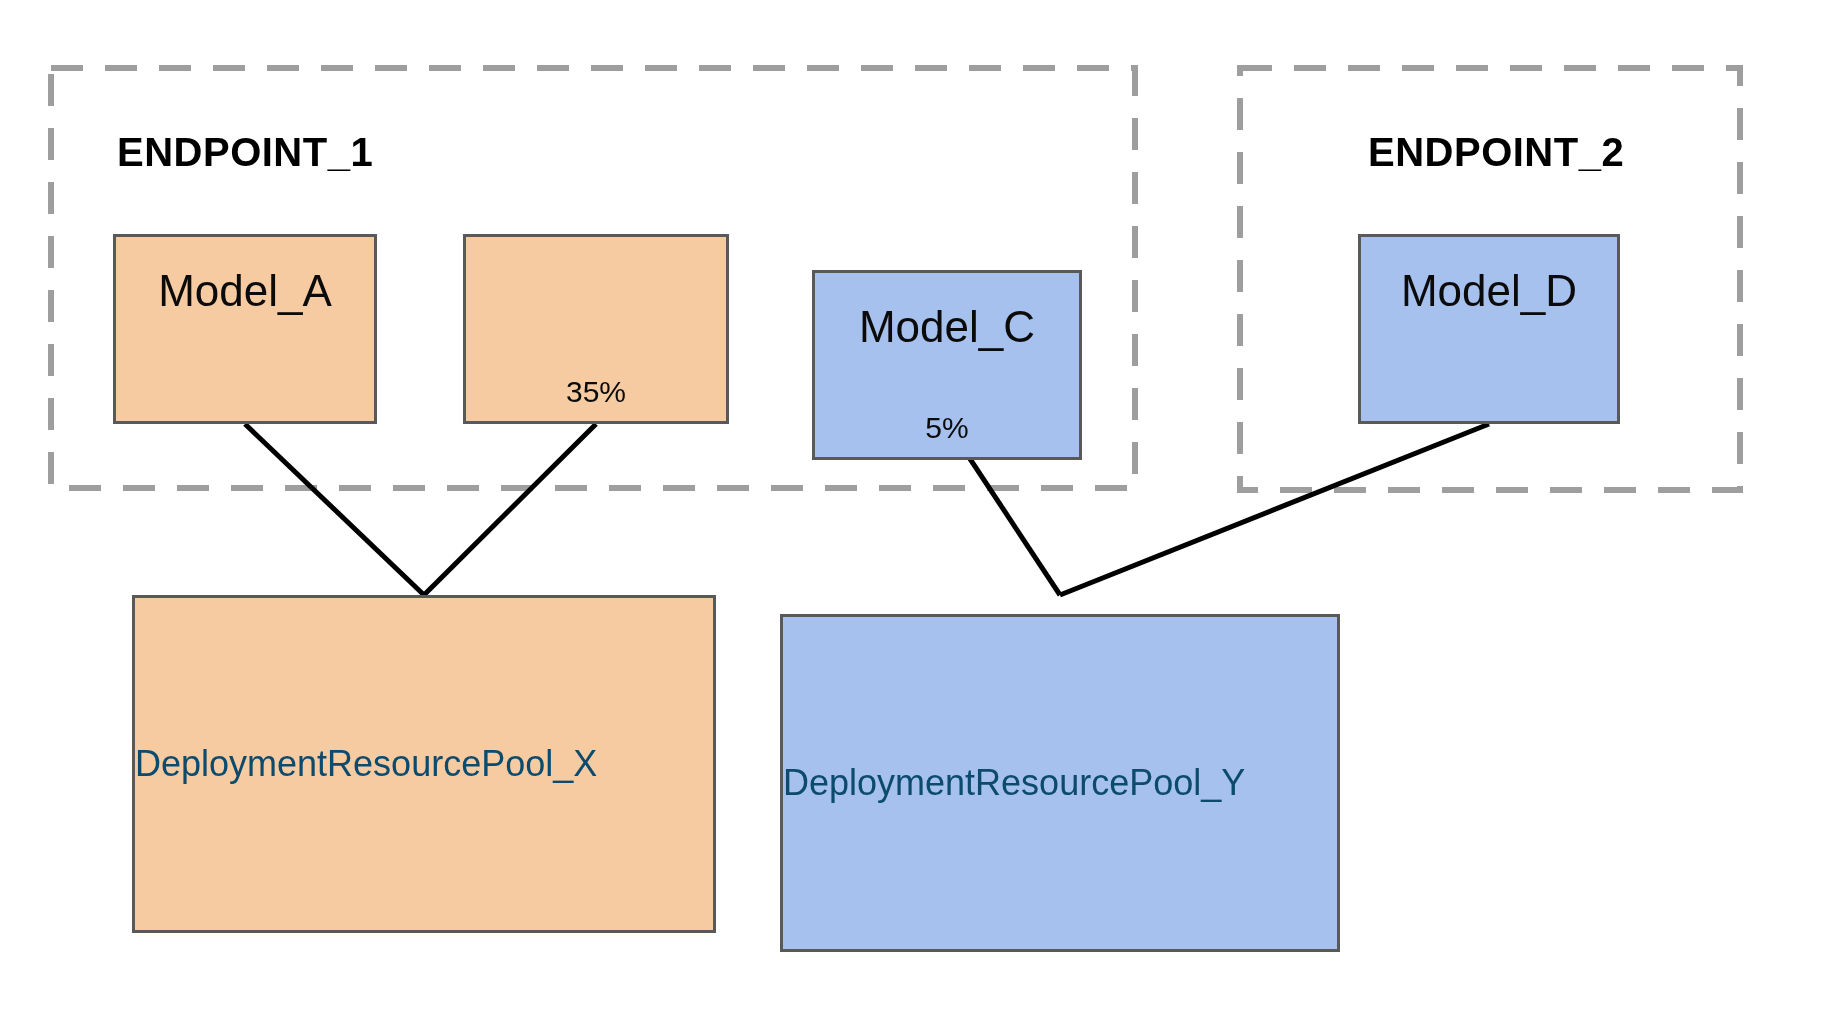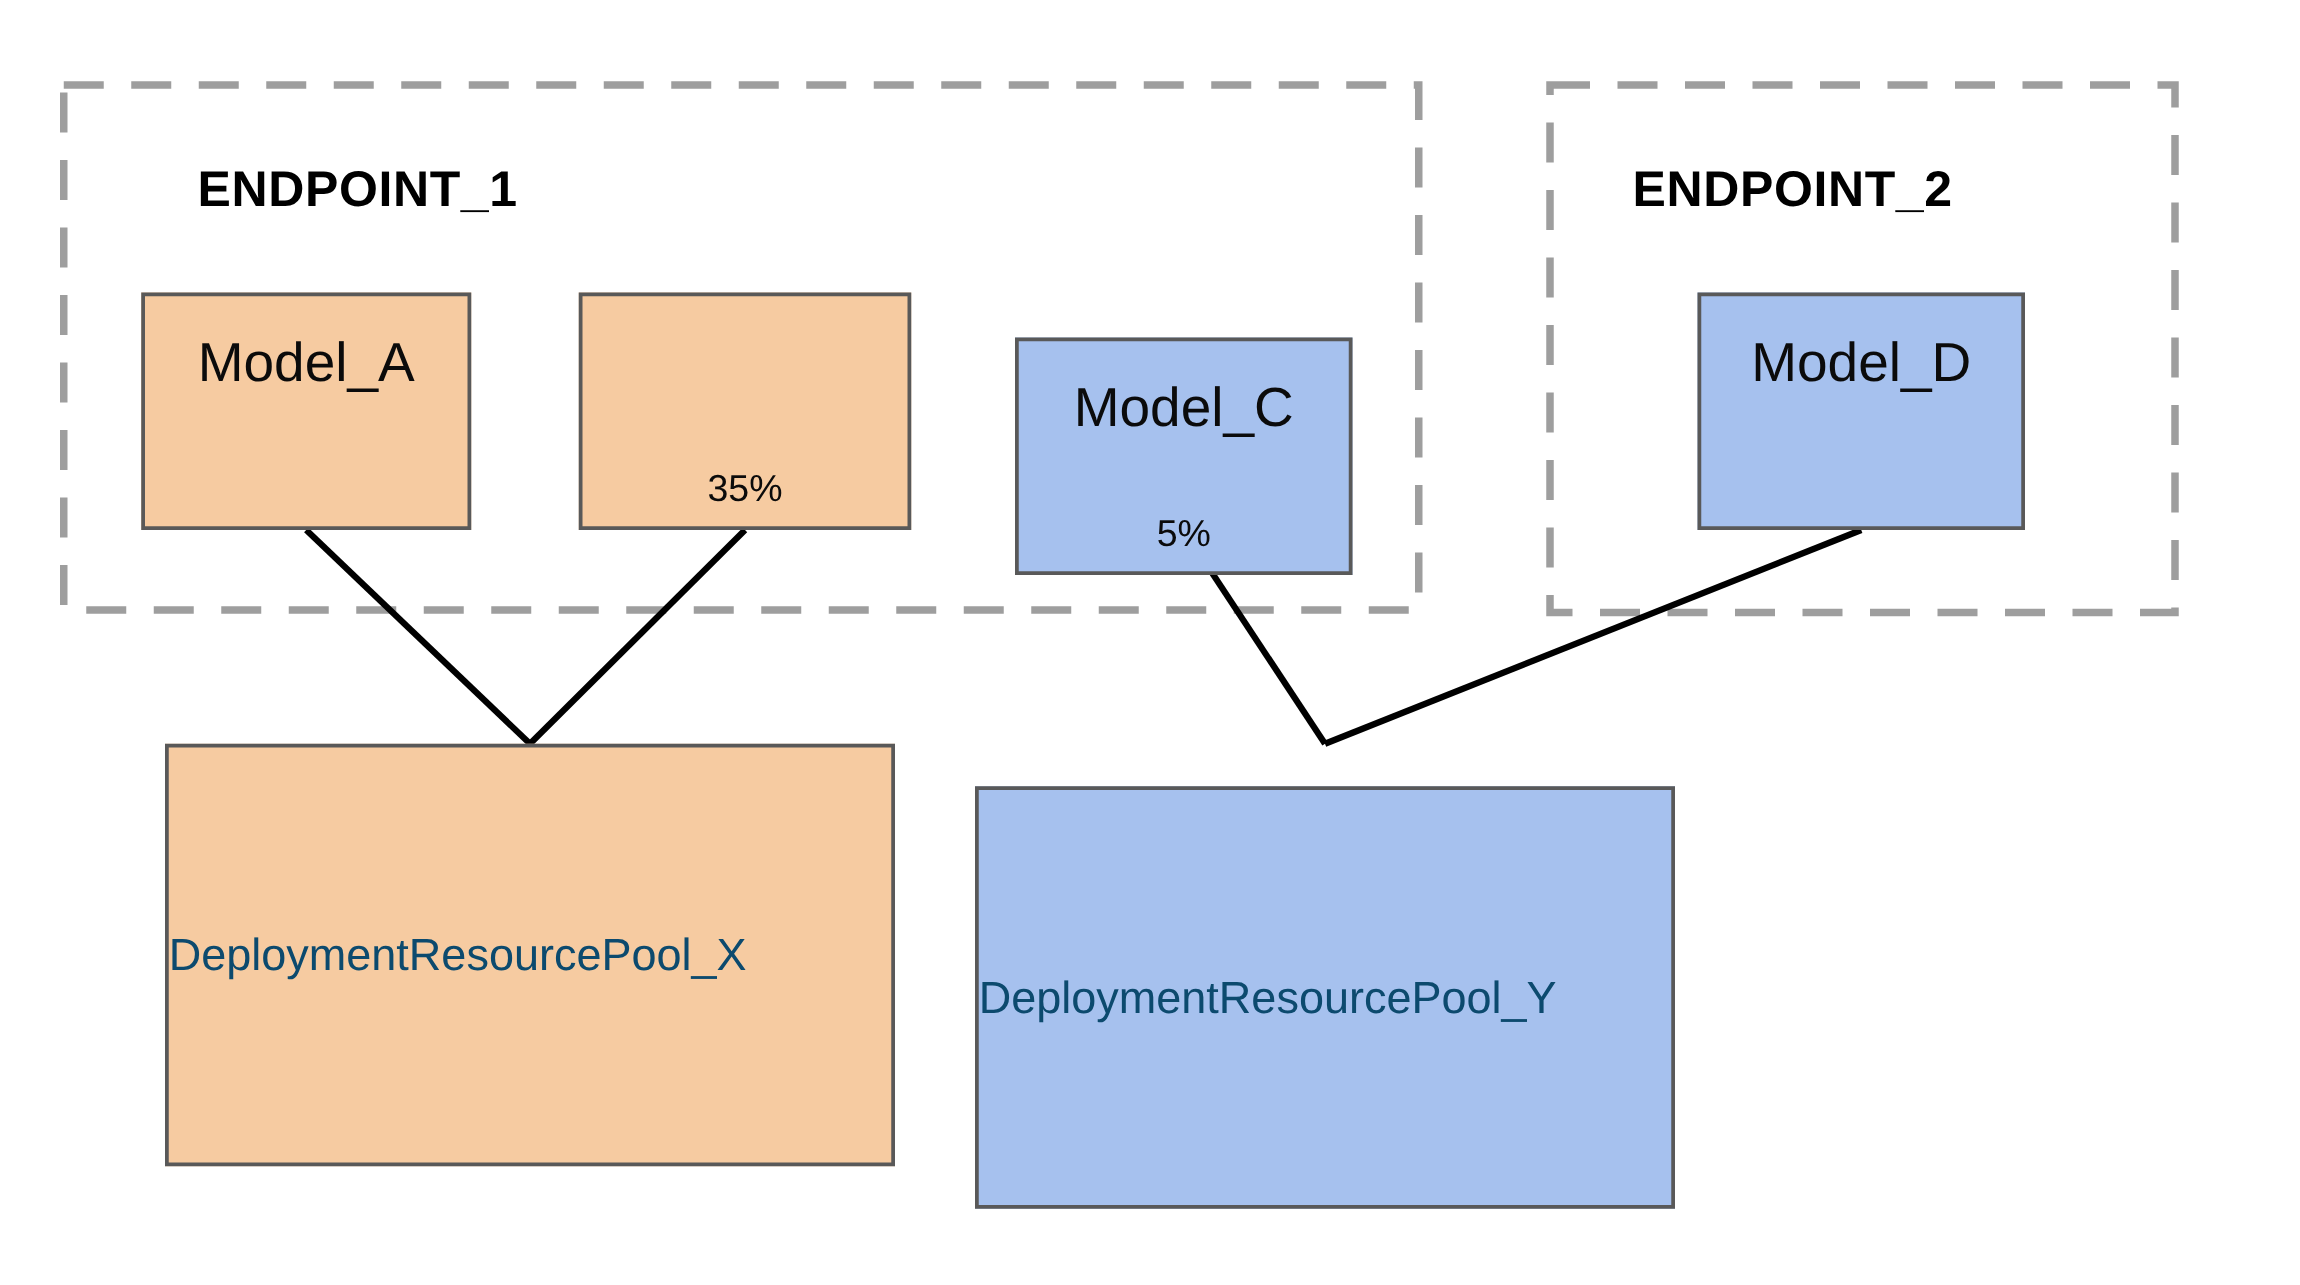--- a/index.html
+++ b/index.html
@@ -10,22 +10,22 @@
     font-family:"Liberation Sans", sans-serif;
     overflow:hidden;
   }
   .layer{position:absolute;left:0;top:0;width:1840px;height:1028px;}
   
   .ep-label{
     position:absolute;
     font-size:40px;font-weight:bold;color:#000;
     line-height:1;letter-spacing:0.5px;
   }
-  .ep1-label{left:117px;top:132px;margin-left:41px;}
-  .ep2-label{left:1306px;top:132px;}
+  .ep1-label{left:117px;top:132px;}
+  .ep2-label{left:1368px;top:132px;}
   
   .model{
     position:absolute;
     box-sizing:border-box;
     border:3px solid #595959;
     width:265px;height:190px;
   }
   .model .m-name{
     position:absolute;left:0;top:32px;width:100%;
     text-align:center;font-size:44px;color:#0b0b0b;line-height:1;
@@ -40,21 +40,21 @@
   .model-d{left:1358px;top:234px;width:262px;}
   
   .pool{
     position:absolute;
     box-sizing:border-box;
     border:3px solid #595959;
     display:flex;align-items:center;justify-content:flex-start;
     font-size:36px;color:#0c4a6e;
   }
   .pool-x{left:132px;top:595px;width:584px;height:338px;}
-  .pool-y{left:780px;top:629px;width:560px;height:338px;}
+  .pool-y{left:780px;top:614px;width:560px;height:338px;}
   .fill-orange{background:#f6cba1;}
   .fill-blue{background:#a6c1ee;}
 </style>
 </head>
 <body>
 
 <div class="canvas">
 
   <svg class="layer" viewBox="0 0 1840 1028">
     <rect x="51" y="68" width="1084" height="420" fill="none" stroke="#9e9e9e" stroke-width="6" stroke-dasharray="32 22"></rect>

